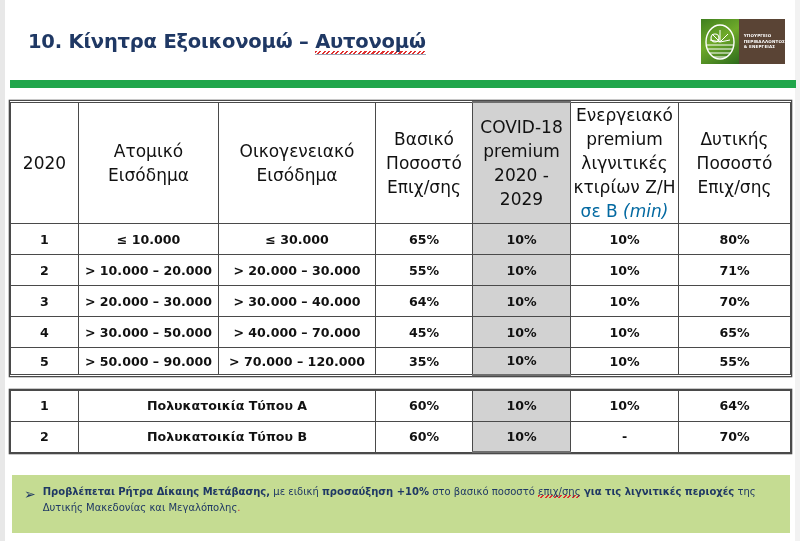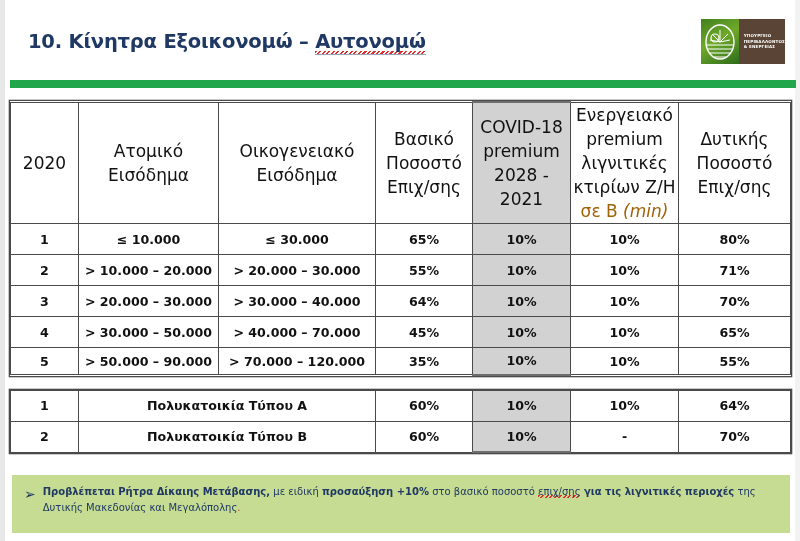--- a/index.html
+++ b/index.html
@@ -158,21 +158,21 @@
     background: #d2d2d2 !important;
     border-left: 2.6px solid #6e6e6e;
     border-right: 2.6px solid #6e6e6e;
   }
   tr.head td.covid { border-top: 2.6px solid #6e6e6e; }
   tr.last-body td.covid { border-bottom: 2.6px solid #6e6e6e; }
 
   tr.body td { height: 31px; font-size: 12.6px; }
   tr.body.tight td { height: 27px; }
 
-  .blue   { color: #a16207; }
+  .blue   { color: #0369a1; }
   .ital   { font-style: italic; }
   .sub-line { display:block; }
 
   
   #block-gap { height: 14px; }
 
   
   table.grid2 tr.body td { height: 31px; }
 
   
@@ -271,21 +271,21 @@
             <span class="sub-line">Εισόδημα</span>
           </td>
           <td>
             <span class="sub-line">Βασικό</span>
             <span class="sub-line">Ποσοστό</span>
             <span class="sub-line spell2">Επιχ/σης</span>
           </td>
           <td class="covid">
             <span class="sub-line">COVID-18</span>
             <span class="sub-line">premium</span>
-            <span class="sub-line">2028 - 2021</span>
+            <span class="sub-line">2020 - 2029</span>
           </td>
           <td>
             <span class="sub-line">Ενεργειακό</span>
             <span class="sub-line">premium</span>
             <span class="sub-line">λιγνιτικές</span>
             <span class="sub-line">κτιρίων Ζ/Η</span>
             <span class="sub-line"><span class="blue">σε Β </span><span class="blue ital">(min)</span></span>
           </td>
           <td>
             <span class="sub-line">Δυτικής</span>

